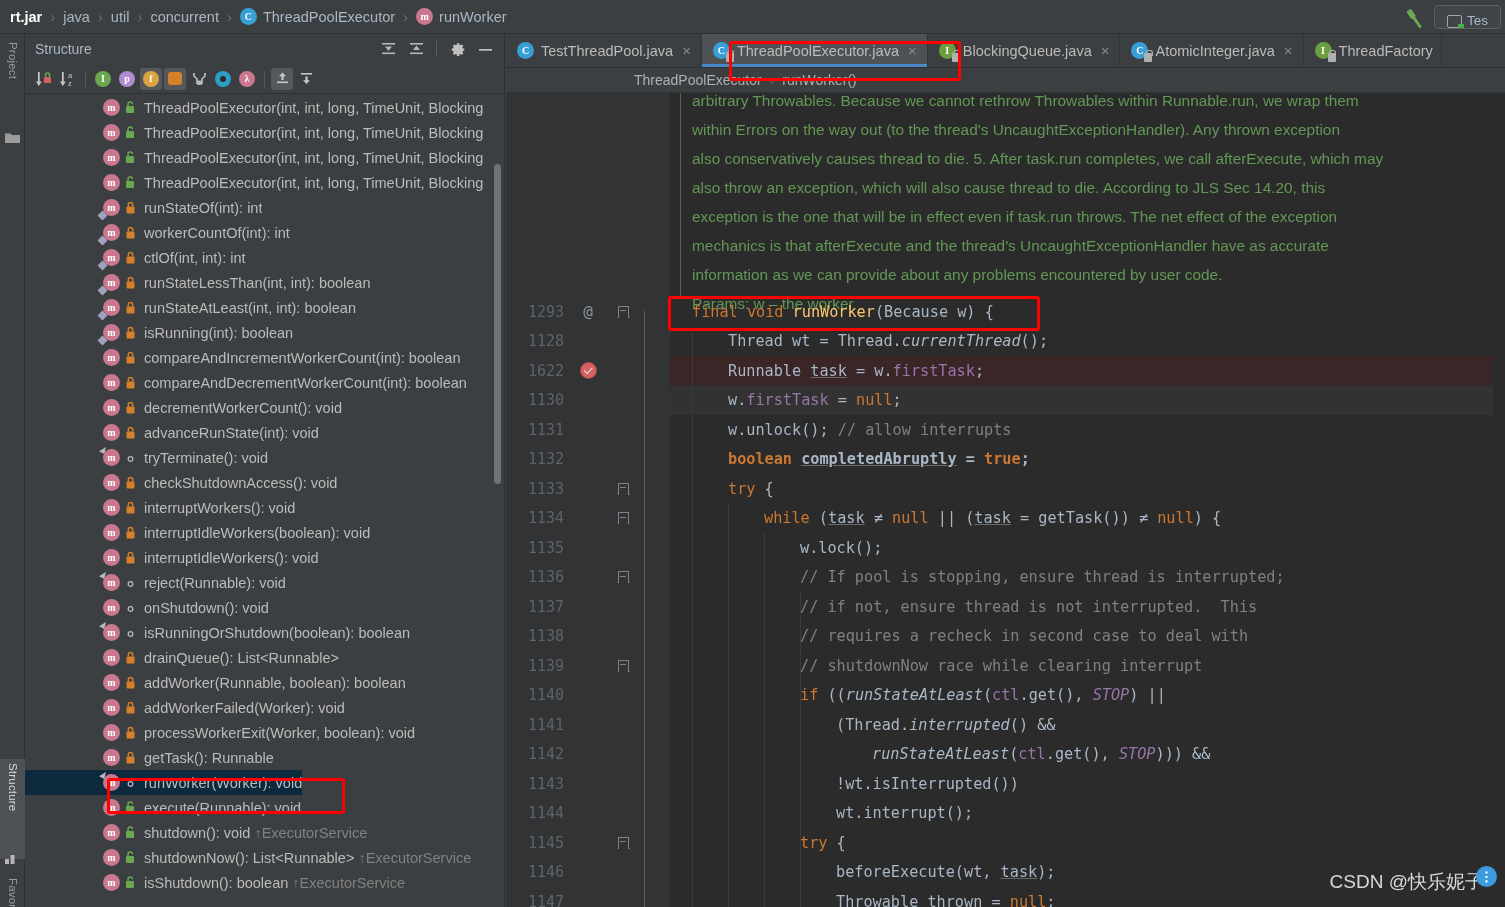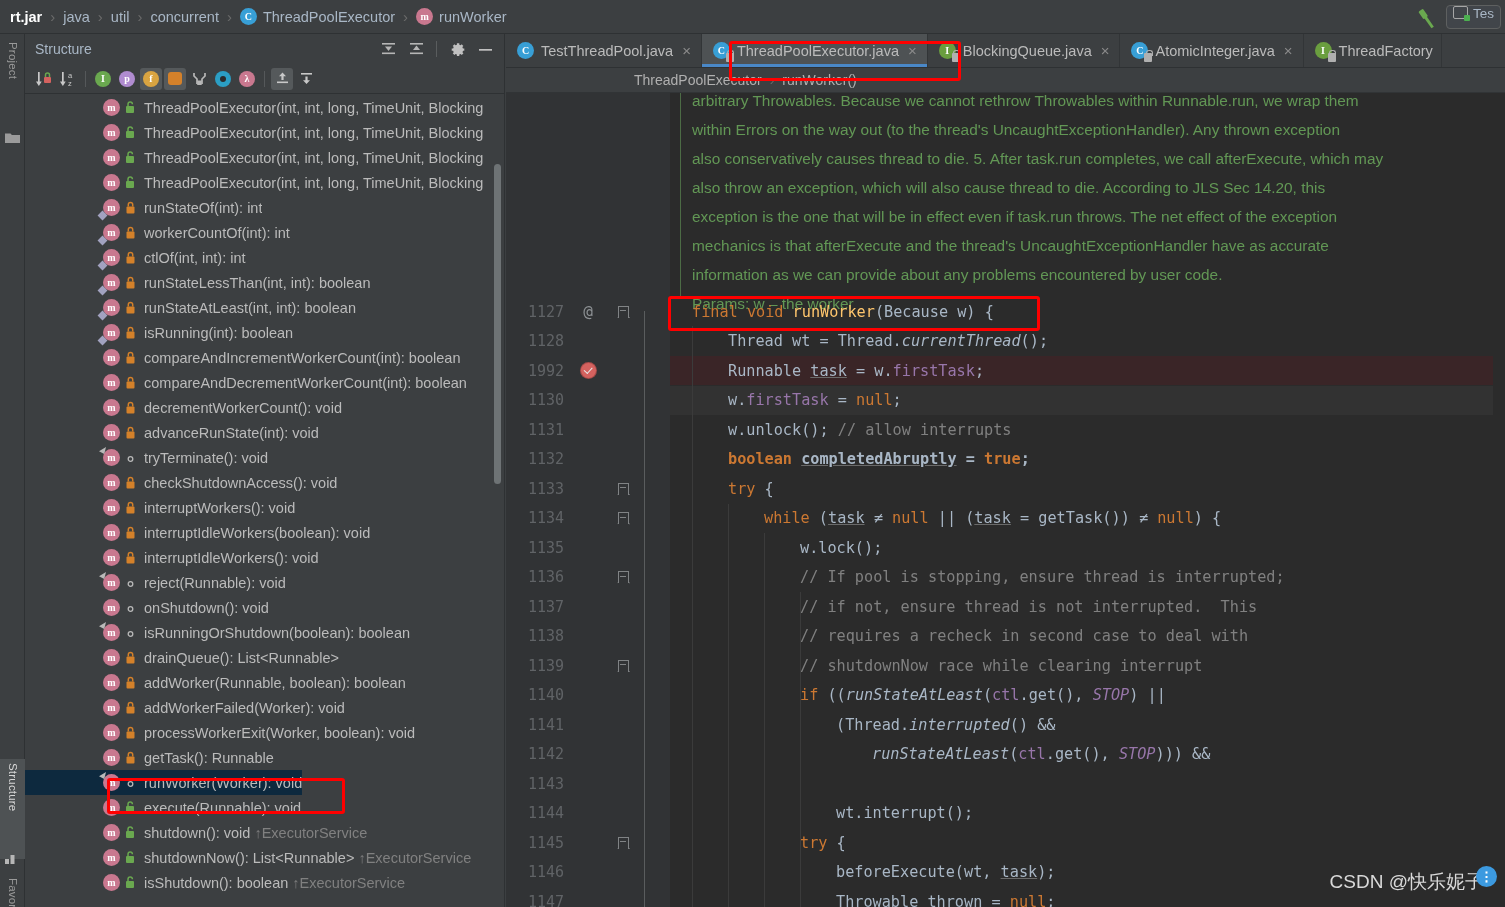--- a/index.html
+++ b/index.html
@@ -27,21 +27,21 @@
     font-family: "Liberation Serif", serif;
   }
   .cr-icon.cls { background: #389fd6; }
   .cr-icon.mth { background: #c9788f; }
 
   .navbar-right { position: absolute; right: 4px; top: 0; height: 34px; display: flex; align-items: center; }
   .hammer { width: 26px; height: 26px; position: relative; margin-right: 8px; }
   .hammer svg { display:block; }
   .runcfg {
     height: 24px; border: 1px solid #5e6060; border-radius: 4px;
-    display: flex; align-items: flex-start; padding: 0 6px; color: #a9b7c6; font-size: 13.5px;
+    display: flex; align-items: flex-end; padding: 0 12px; color: #a9b7c6; font-size: 13.5px;
     background: #41454a; overflow: hidden; max-width: 70px;
   }
   .runcfg .appicon {
     width: 15px; height: 13px; border: 1.6px solid #a6a6a6; border-radius: 2px;
     position: relative; margin-right: 5px; flex: none;
   }
   .runcfg .appicon::after {
     content: ''; position: absolute; right: -3px; bottom: -3px;
     width: 6px; height: 6px; background: #4caf50; border-radius: 1px;
   }
@@ -705,37 +705,37 @@
 
   <div class="edcrumb">
     <span>ThreadPoolExecutor</span>
     <span class="sep">›</span>
     <span>runWorker()</span>
   </div>
 
   <div class="editor">
     <div class="gutter" id="gutter">
         <div class="gut-line" style="top: 204px;">
-          <span class="gut-num">1127</span>
+          <span class="gut-num">1293</span>
           <span class="gut-mark">
             <span class="at-sign">@</span>
           </span>
           <span class="gut-fold">
             <span class="fold-handle">
               <span class="dash"></span>
             </span>
           </span>
         </div>
         <div class="gut-line" style="top: 233.5px;">
           <span class="gut-num">1128</span>
           <span class="gut-mark"></span>
           <span class="gut-fold"></span>
         </div>
         <div class="gut-line" style="top: 263px;">
-          <span class="gut-num">1992</span>
+          <span class="gut-num">1622</span>
           <span class="gut-mark">
             <span class="bp"></span>
           </span>
           <span class="gut-fold"></span>
         </div>
         <div class="gut-line" style="top: 292.5px;">
           <span class="gut-num">1130</span>
           <span class="gut-mark"></span>
           <span class="gut-fold"></span>
         </div>
@@ -876,20 +876,21 @@
         <div class="cline" style="top: 381px; padding-left: 58px;"><span class="kw">try</span><span class="txt"> {</span></div>
         <div class="cline" style="top: 410.5px; padding-left: 94px;"><span class="kw">while</span><span class="txt"> (</span><span class="txt und">task</span><span class="txt"> ≠ </span><span class="kw">null</span><span class="txt"> || (</span><span class="txt und">task</span><span class="txt"> = getTask()) ≠ </span><span class="kw">null</span><span class="txt">) {</span></div>
         <div class="cline" style="top: 440px; padding-left: 130px; text-align: right;"><span class="txt">w.lock();</span></div>
         <div class="cline" style="top: 499px; padding-left: 130px;"><span class="cm">// if not, ensure thread is not interrupted.  This</span></div>
         <div class="cline" style="top: 469.5px; padding-left: 130px;"><span class="cm">// If pool is stopping, ensure thread is interrupted;</span></div>
         <div class="cline" style="top: 528.5px; padding-left: 130px;"><span class="cm">// requires a recheck in second case to deal with</span></div>
         <div class="cline" style="top: 558px; padding-left: 130px;"><span class="cm">// shutdownNow race while clearing interrupt</span></div>
         <div class="cline" style="top: 587.5px; padding-left: 130px;"><span class="kw">if</span><span class="txt"> ((</span><span class="ital">runStateAtLeast</span><span class="txt">(</span><span class="fld">ctl</span><span class="txt">.get(), </span><span class="stat">STOP</span><span class="txt">) ||</span></div>
         <div class="cline" style="top: 617px; padding-left: 166px;"><span class="txt">(Thread.</span><span class="ital">interrupted</span><span class="txt">() &amp;&amp;</span></div>
         <div class="cline" style="top: 646.5px; padding-left: 202px;"><span class="ital">runStateAtLeast</span><span class="txt">(</span><span class="fld">ctl</span><span class="txt">.get(), </span><span class="stat">STOP</span><span class="txt">))) &amp;&amp;</span></div>
+        <div class="cline" style="top: 676px; padding-left: 166px;"><span class="txt">!wt.isInterrupted())</span></div>
         <div class="cline" style="top: 705.5px; padding-left: 166px;"><span class="txt">wt.interrupt();</span></div>
         <div class="cline" style="top: 735px; padding-left: 130px;"><span class="kw">try</span><span class="txt"> {</span></div>
         <div class="cline" style="top: 764.5px; padding-left: 166px;"><span class="txt">beforeExecute(wt, </span><span class="txt und">task</span><span class="txt">);</span></div>
         <div class="cline" style="top: 794px; padding-left: 166px;"><span class="txt">Throwable </span><span class="txt und">thrown</span><span class="txt"> = </span><span class="kw">null</span><span class="txt">;</span></div>
       </div>
     <div class="edscroll"></div>
   <div style="position: absolute; width: 1px; background: rgb(59, 59, 59); left: 186px; top: 233px; height: 590px;"></div>
       <div style="position: absolute; width: 1px; background: rgb(59, 59, 59); left: 222px; top: 410.5px; height: 413px;"></div>
       <div style="position: absolute; width: 1px; background: rgb(59, 59, 59); left: 258px; top: 440px; height: 383.5px;"></div>
       <div style="position: absolute; width: 1px; background: rgb(59, 59, 59); left: 294px; top: 499px; height: 324.5px;"></div>

